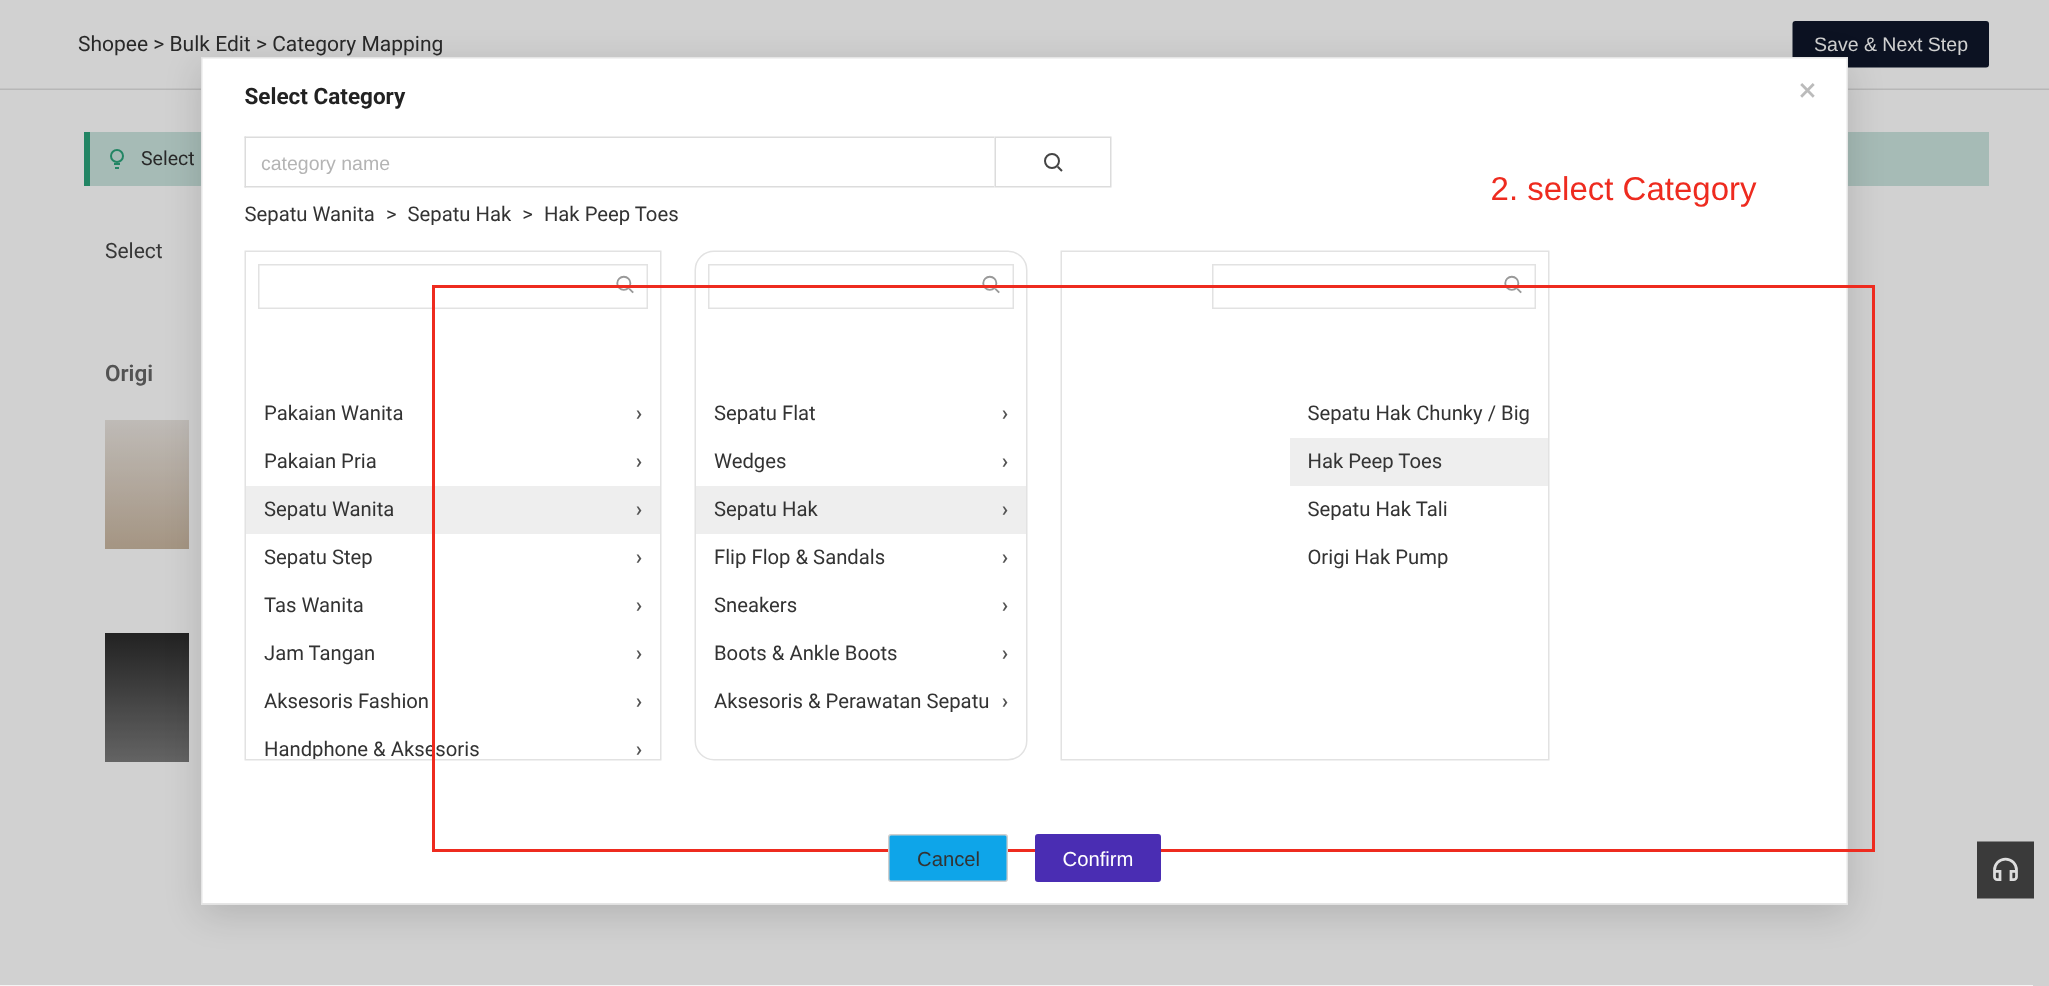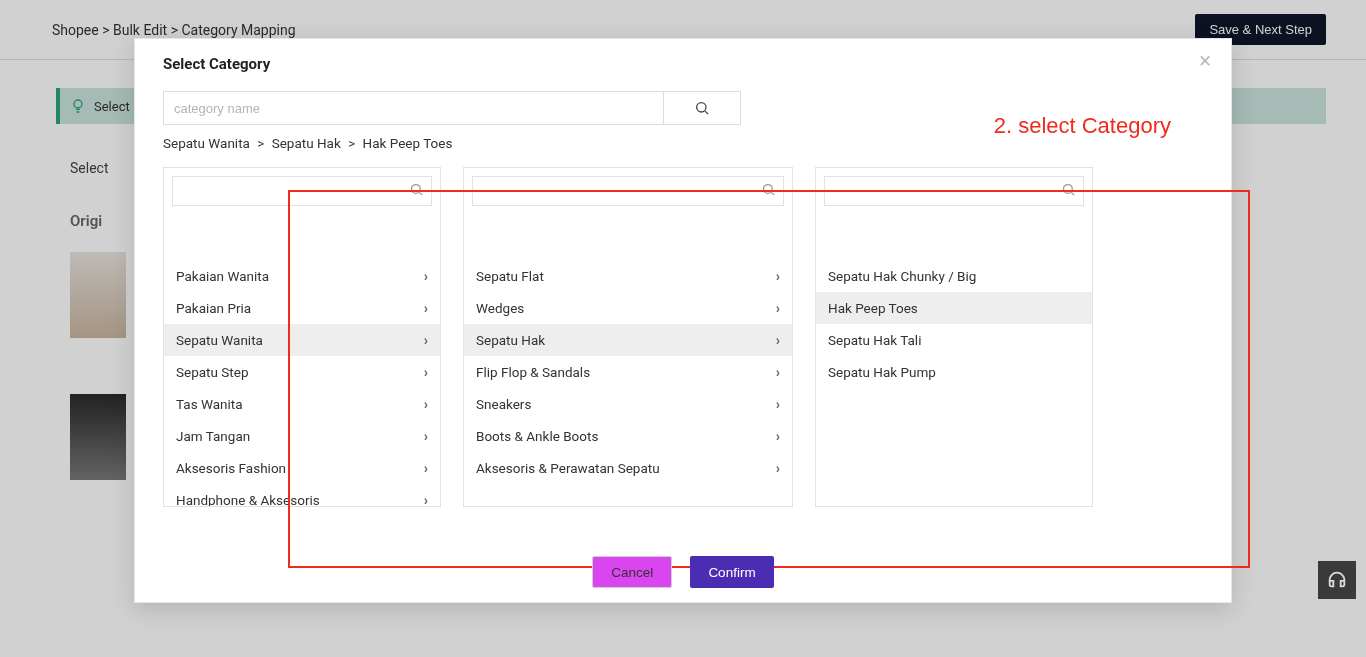--- a/index.html
+++ b/index.html
@@ -56,21 +56,21 @@
     font-size: 13px;
   }
   .hint-bar svg { margin-right: 8px; flex-shrink: 0; }
   .bg-content {
     position: absolute;
     left: 70px;
     top: 160px;
     color: #444;
     font-size: 14px;
   }
-  .bg-content .lbl-origin { color: #666; font-size: 15px; font-weight: 600; margin-top: 36px; display: block;}
+  .bg-content .lbl-origin { color: #666; font-size: 15px; font-weight: 600; margin-top: 64px; display: block;}
   .thumb {
     width: 56px;
     height: 86px;
     margin-top: 18px;
     background: #ddd;
     display: block;
   }
   .thumb.t1 { background: linear-gradient(#e9e4df, #c9b6a0);}
   .thumb.t2 { background: linear-gradient(#2a2a2a, #7a7a7a);}
   .thumb-row { margin-top: 22px;}
@@ -170,22 +170,22 @@
   }
   .col {
     border: 1px solid #e2e2e2;
     width: 280px;
     height: 340px;
     display: flex;
     flex-direction: column;
     gap: 48px;
   }
   .col.c1 { width: 278px; }
-  .col.c2 { width: 330px; }
-  .col.c3 { width: 278px; }
+  .col.c2 { width: 222px; border-radius: 13px; }
+  .col.c3 { width: 326px; align-items: flex-end; }
 
   .col-search-wrap {
     padding: 8px 8px 6px 8px;
     position: relative;
   }
   .col-search {
     width: 100%;
     height: 30px;
     border: 1px solid #e2e2e2;
     padding: 0 30px 0 8px;
@@ -229,21 +229,21 @@
     gap: 18px;
   }
   .btn {
     height: 32px;
     padding: 0 18px;
     font-size: 13.5px;
     border-radius: 2px;
     cursor: pointer;
   }
   .btn-cancel {
-    background: #d946ef;
+    background: #0ea5e9;
     border: 1px solid #cfcfcf;
     color: #333;
   }
   .btn-confirm {
     background: #4a2db3;
     border: none;
     color: #fff;
     font-weight: 500;
   }
 
@@ -428,21 +428,21 @@
           <div class="col-item">
             <span>Sepatu Hak Chunky / Big</span>
           </div>
           <div class="col-item selected">
             <span>Hak Peep Toes</span>
           </div>
           <div class="col-item">
             <span>Sepatu Hak Tali</span>
           </div>
           <div class="col-item">
-            <span>Sepatu Hak Pump</span>
+            <span>Origi Hak Pump</span>
           </div>
         </div>
     </div>
   </div>
 
   <div class="cols-border"></div>
 
   <div class="modal-footer">
     <button class="btn btn-cancel">Cancel</button>
     <button class="btn btn-confirm">Confirm</button>

